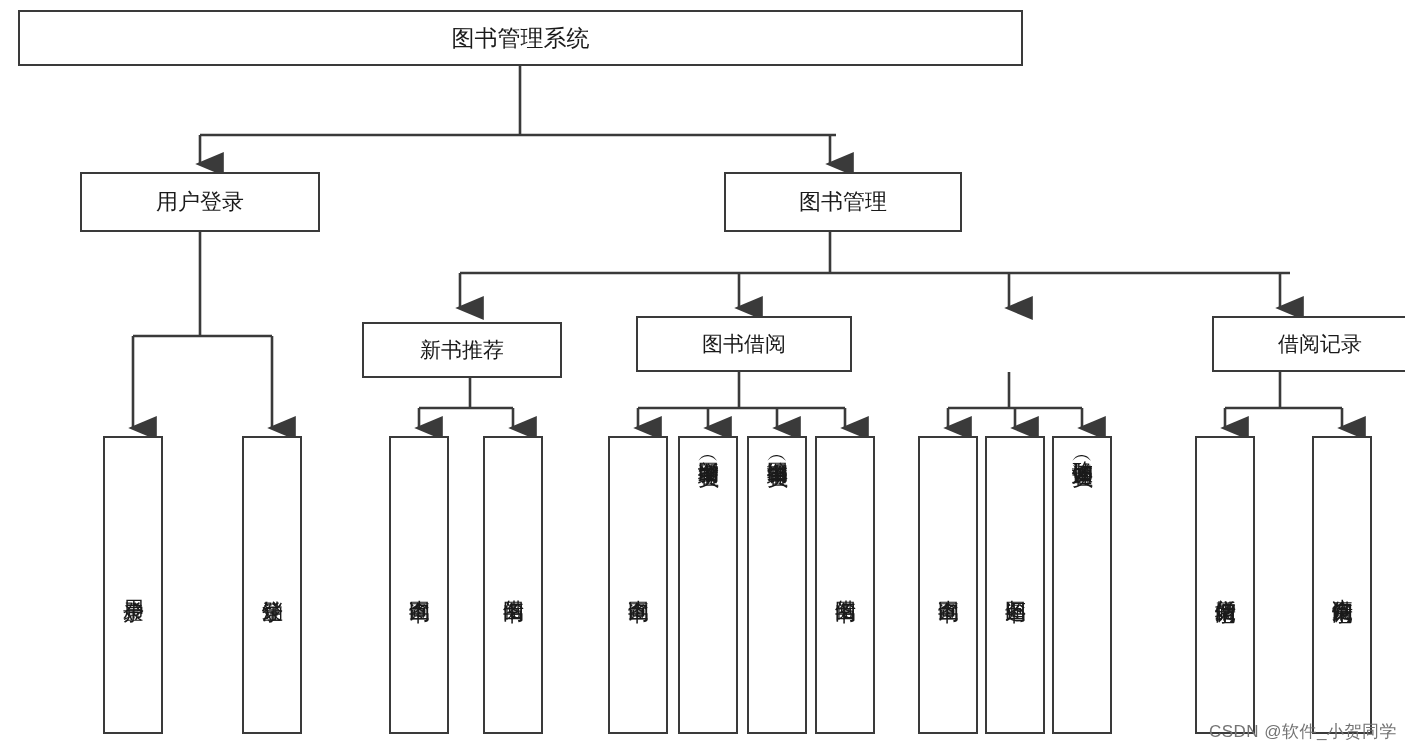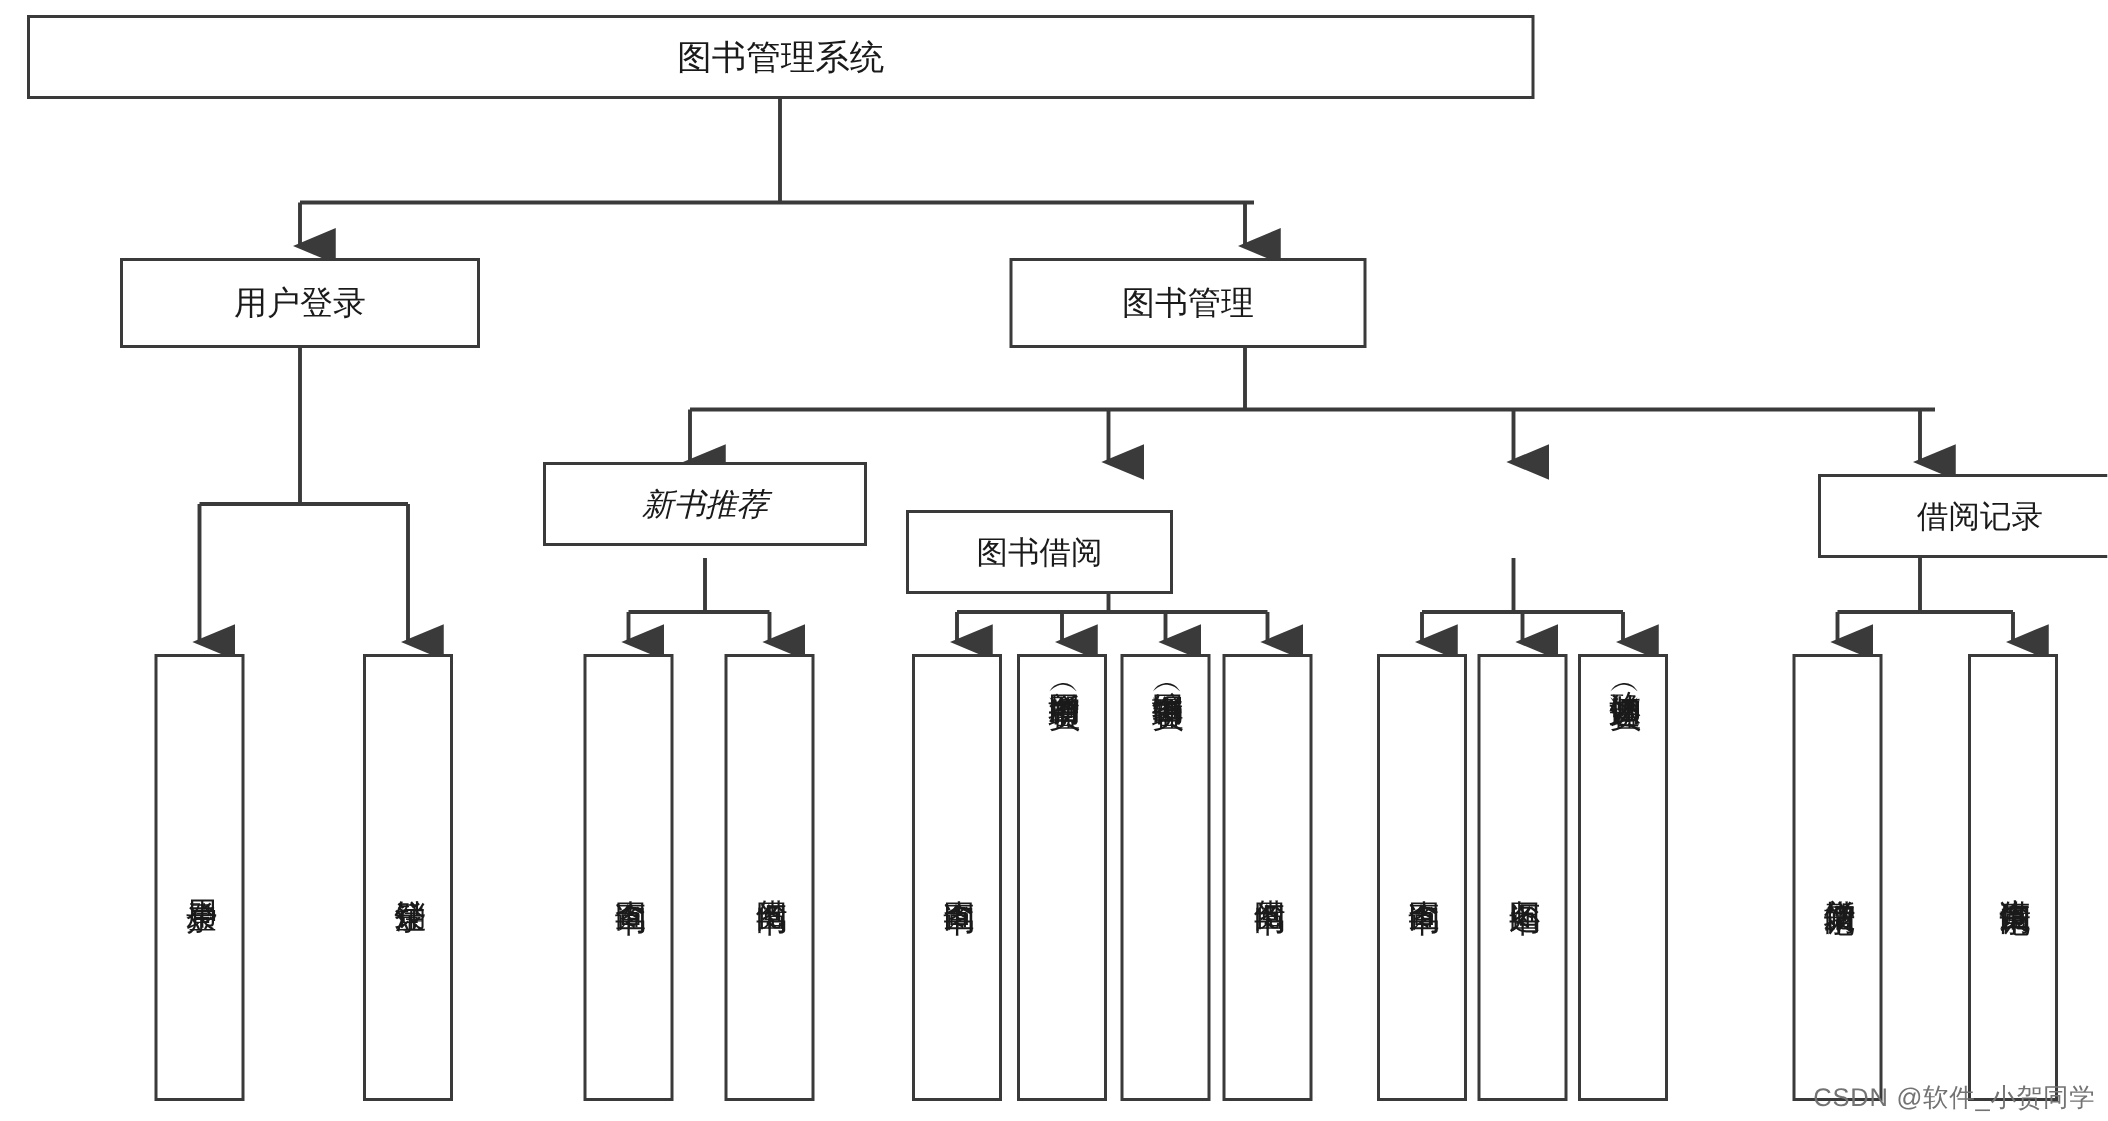--- a/index.html
+++ b/index.html
@@ -131,28 +131,28 @@
     </g>
   </svg>
 
   <div class="node root" id="node-root" style="left: 18px; top: 10px; width: 1005px; height: 56px;">
     <span>图书管理系统</span>
   </div>
 
   <div class="node lvl1" id="node-l1-0" style="left: 80px; top: 172px; width: 240px; height: 60px;">
     <span>用户登录</span>
   </div>
-  <div class="node lvl1" id="node-l1-1" style="left: 673px; top: 172px; width: 238px; height: 60px;">
+  <div class="node lvl1" id="node-l1-1" style="left: 724px; top: 172px; width: 238px; height: 60px;">
     <span>图书管理</span>
   </div>
 
-  <div class="node lvl2" id="node-l2-0" style="left: 362px; top: 308px; width: 216px; height: 56px; font-style: italic;">
+  <div class="node lvl2" id="node-l2-0" style="left: 362px; top: 322px; width: 200px; height: 56px;">
     <span>新书推荐</span>
   </div>
-  <div class="node lvl2" id="node-l2-1" style="left: 604px; top: 316px; width: 178px; height: 56px; margin-top: 24px;">
+  <div class="node lvl2" id="node-l2-1" style="left: 636px; top: 316px; width: 216px; height: 56px;">
     <span>图书借阅</span>
   </div>
   <div class="node lvl2" id="node-l2-3" style="left: 1172px; top: 316px; width: 216px; height: 56px; margin-left: 40px;">
     <span>借阅记录</span>
   </div>
 
   <div class="leaf center-text" id="leaf-0" style="left: 103px; top: 436px; width: 60px; height: 298px; padding-top: 0px;">
     <span class="vtext">用户登录</span>
   </div>
   <div class="leaf center-text" id="leaf-1" style="left: 242px; top: 436px; width: 60px; height: 298px; padding-top: 0px;">

